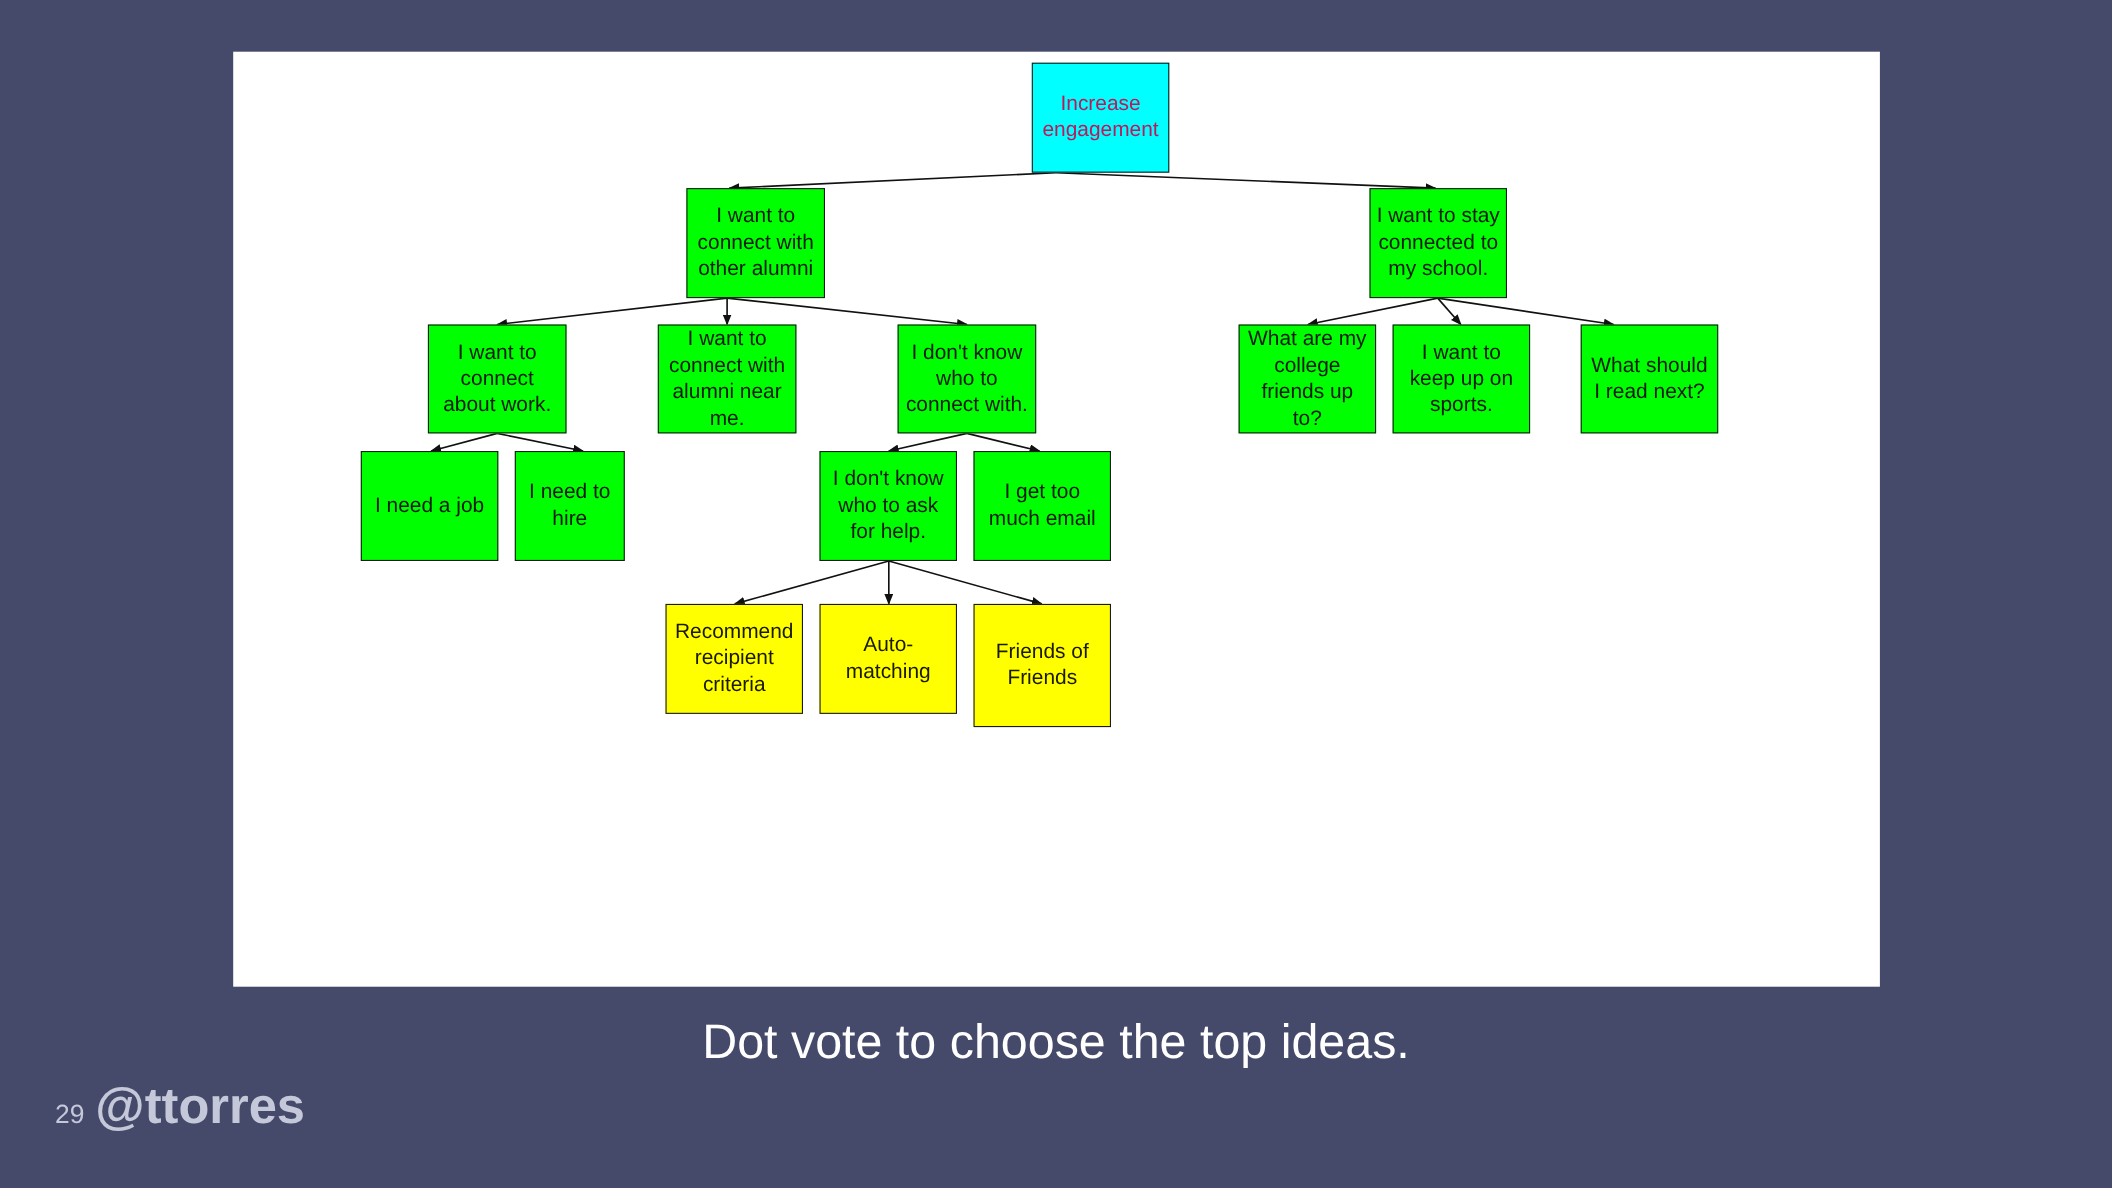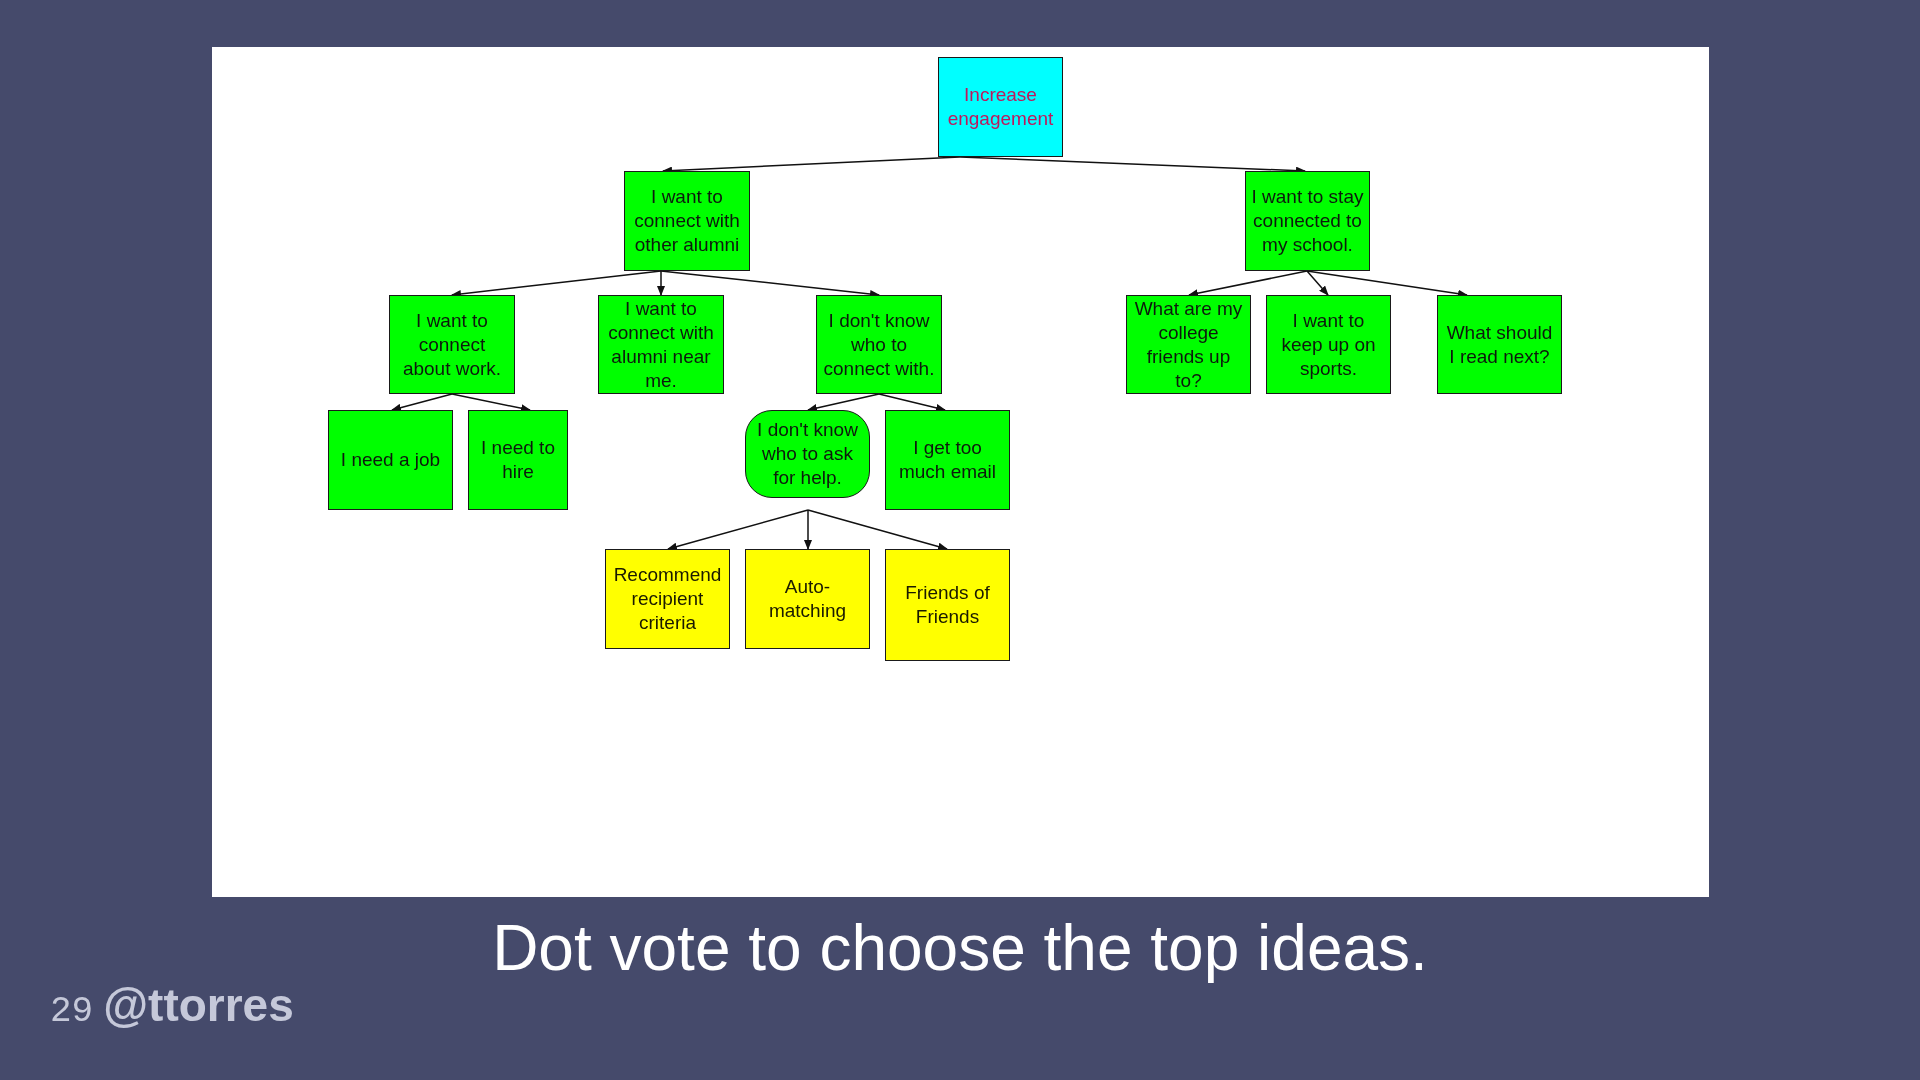--- a/index.html
+++ b/index.html
@@ -39,32 +39,32 @@
     }
     .node.root { background: #00ffff; color: #be185d; margin-left: 40px; }
     .node.opp { background: #00ff00; }
     .node.sol { background: #ffff00; color: #1a1a00; }
     .caption {
       position: absolute;
       left: 0; width: 1920px;
       top: 912px;
       text-align: center;
       color: #ffffff;
-      font-size: 64px;
+      font-size: 44px;
       line-height: 72px;
     }
     .footer {
       position: absolute;
       left: 50px; top: 978px;
       color: #c5c8d9;
       display: flex;
       align-items: baseline;
       gap: 10px;
     }
-    .footer .page { font-size: 36px; font-family: Liberation Mono, monospace; }
+    .footer .page { font-size: 24px; }
     .footer .handle { font-size: 46px; font-weight: bold; }
   </style>
 </head>
 <body>
 
 <div class="slide"></div>
 
 <svg class="edges" id="edges" xmlns="http://www.w3.org/2000/svg" width="1920" height="1080">
   <defs>
     <marker id="arrow" markerWidth="10" markerHeight="8" refX="9" refY="4" orient="auto" markerUnits="userSpaceOnUse">
@@ -115,21 +115,21 @@
     </div>
     <div class="node opp" style="left: 1406px; top: 295px; width: 125px; height: 99px; margin-left: 31px;">
       <span>What should I read next?</span>
     </div>
     <div class="node opp" style="left: 328px; top: 410px; width: 125px; height: 100px;">
       <span>I need a job</span>
     </div>
     <div class="node opp" style="left: 468px; top: 410px; width: 100px; height: 100px;">
       <span>I need to hire</span>
     </div>
-    <div class="node opp" style="left: 745px; top: 410px; width: 125px; height: 88px; border-radius: 27px;">
+    <div class="node opp" style="left: 745px; top: 410px; width: 125px; height: 100px;">
       <span>I don't know who to ask for help.</span>
     </div>
     <div class="node opp" style="left: 885px; top: 410px; width: 125px; height: 100px;">
       <span>I get too much email</span>
     </div>
     <div class="node sol" style="left: 605px; top: 549px; width: 125px; height: 100px;">
       <span>Recommend recipient criteria</span>
     </div>
     <div class="node sol" style="left: 745px; top: 549px; width: 125px; height: 100px;">
       <span>Auto-matching</span>

